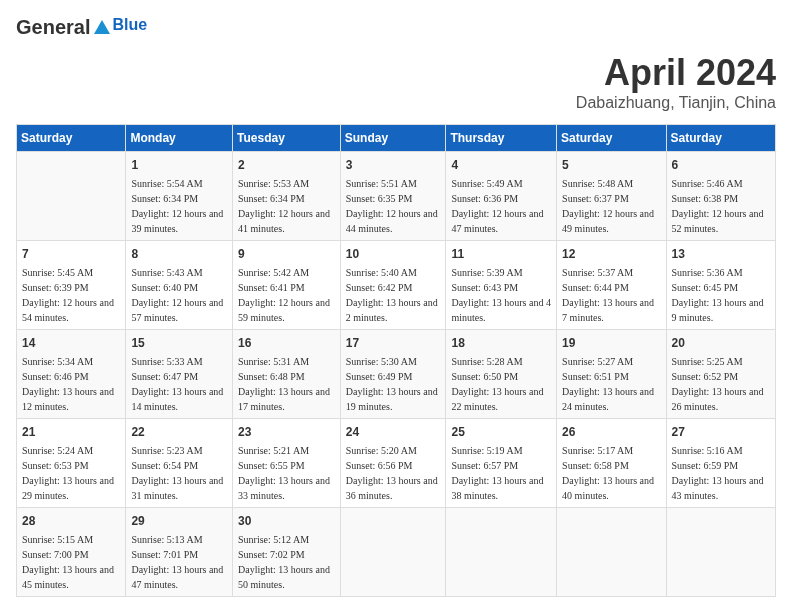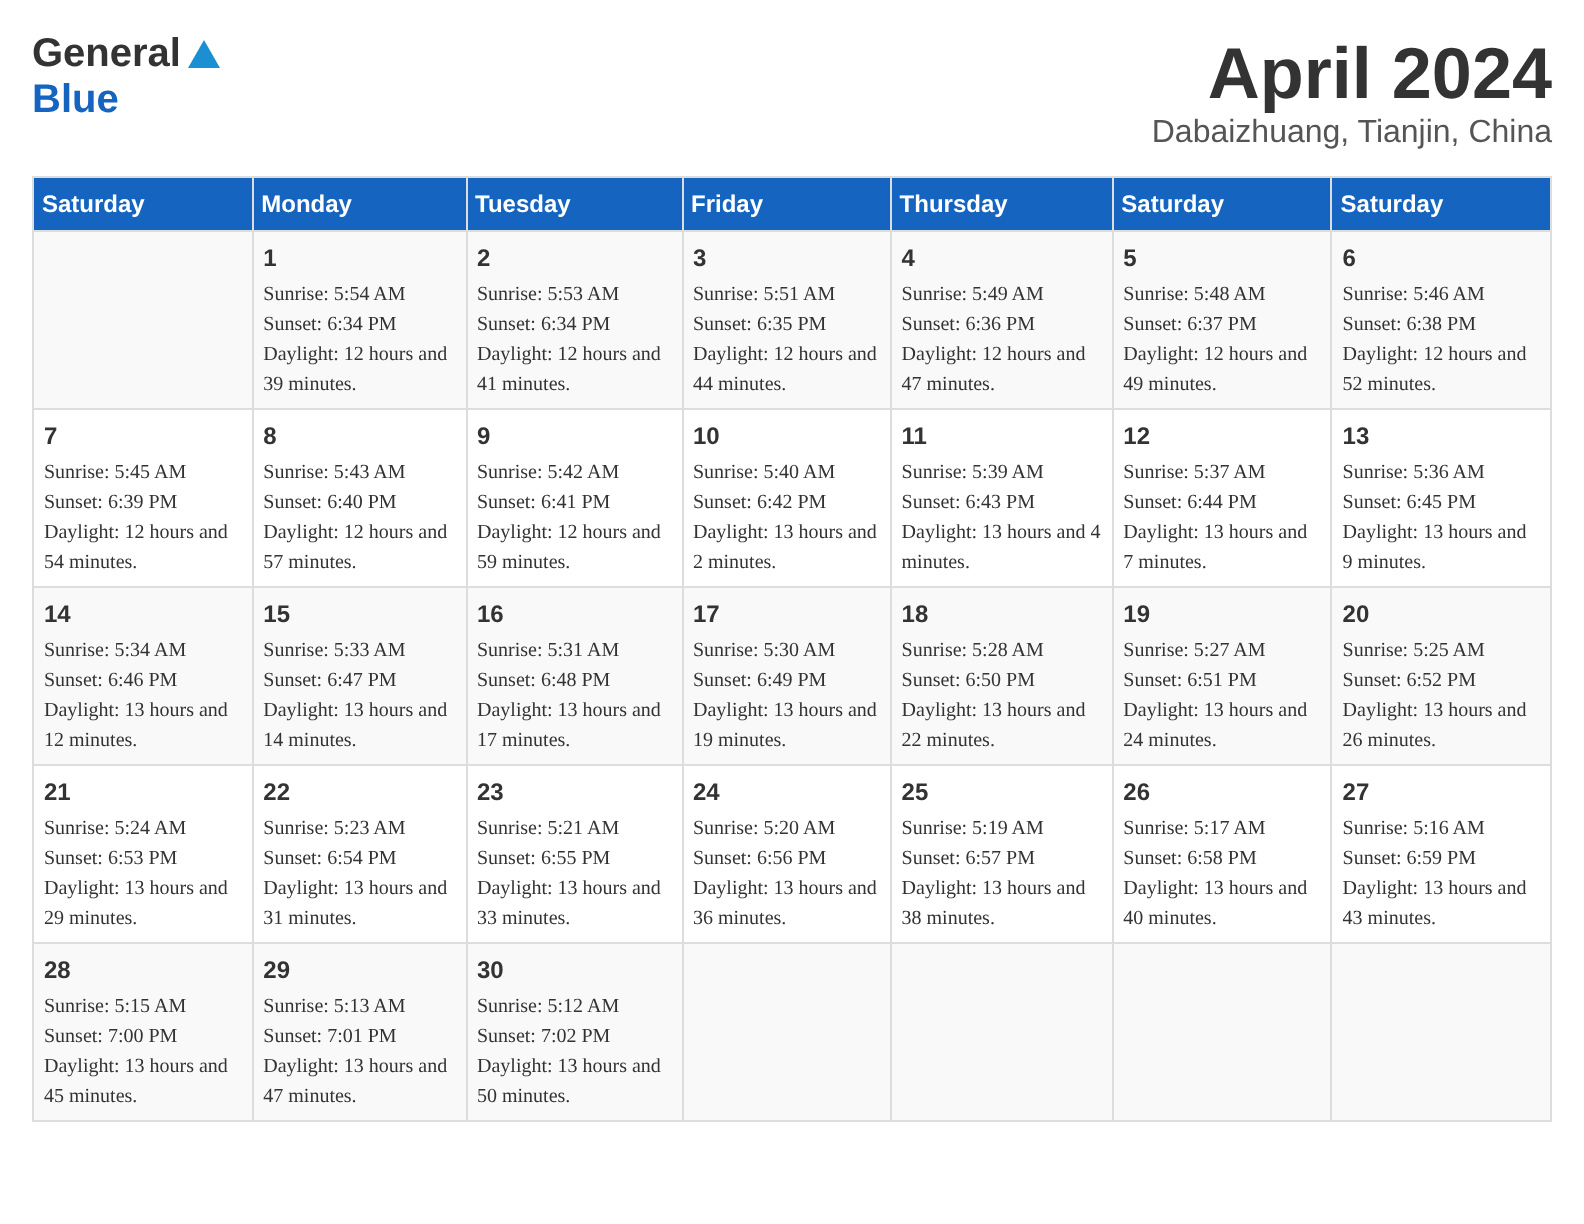--- a/index.html
+++ b/index.html
@@ -11,44 +11,45 @@
       padding: 16px;
     }
     .header {
       display: flex;
       justify-content: space-between;
       align-items: flex-start;
       margin-bottom: 12px;
     }
     .logo {
       display: flex;
-      flex-direction: column;
+      flex-direction: row;
       align-items: flex-start;
     }
     .logo-general {
       font-size: 20px;
       font-weight: bold;
       color: #333;
     }
     .logo-blue {
-      font-size: 20px;
+      font-size: 16px;
       font-weight: bold;
       color: #1565c0;
     }
     .logo-row {
       display: flex;
       align-items: center;
     }
     .title-block {
       text-align: right;
     }
     .title-month {
       font-size: 36px;
       font-weight: bold;
       color: #333;
+      margin-top: 36px;
     }
     .title-location {
       font-size: 16px;
       color: #555;
       text-align: right;
     }
     table {
       width: 100%;
       border-collapse: collapse;
       font-size: 11px;
@@ -109,21 +110,21 @@
     <div class="title-location">Dabaizhuang, Tianjin, China</div>
   </div>
 </div>
 
 <table>
   <thead>
     <tr>
     <th>Saturday</th>
         <th>Monday</th>
         <th>Tuesday</th>
-        <th>Friday</th>
+        <th>Sunday</th>
         <th>Thursday</th>
         <th>Saturday</th>
         <th>Saturday</th>
       </tr>
   </thead>
   <tbody id="calendar-body">
   <tr>
         <td></td>
         <td>
           <span class="day-num">1</span>

